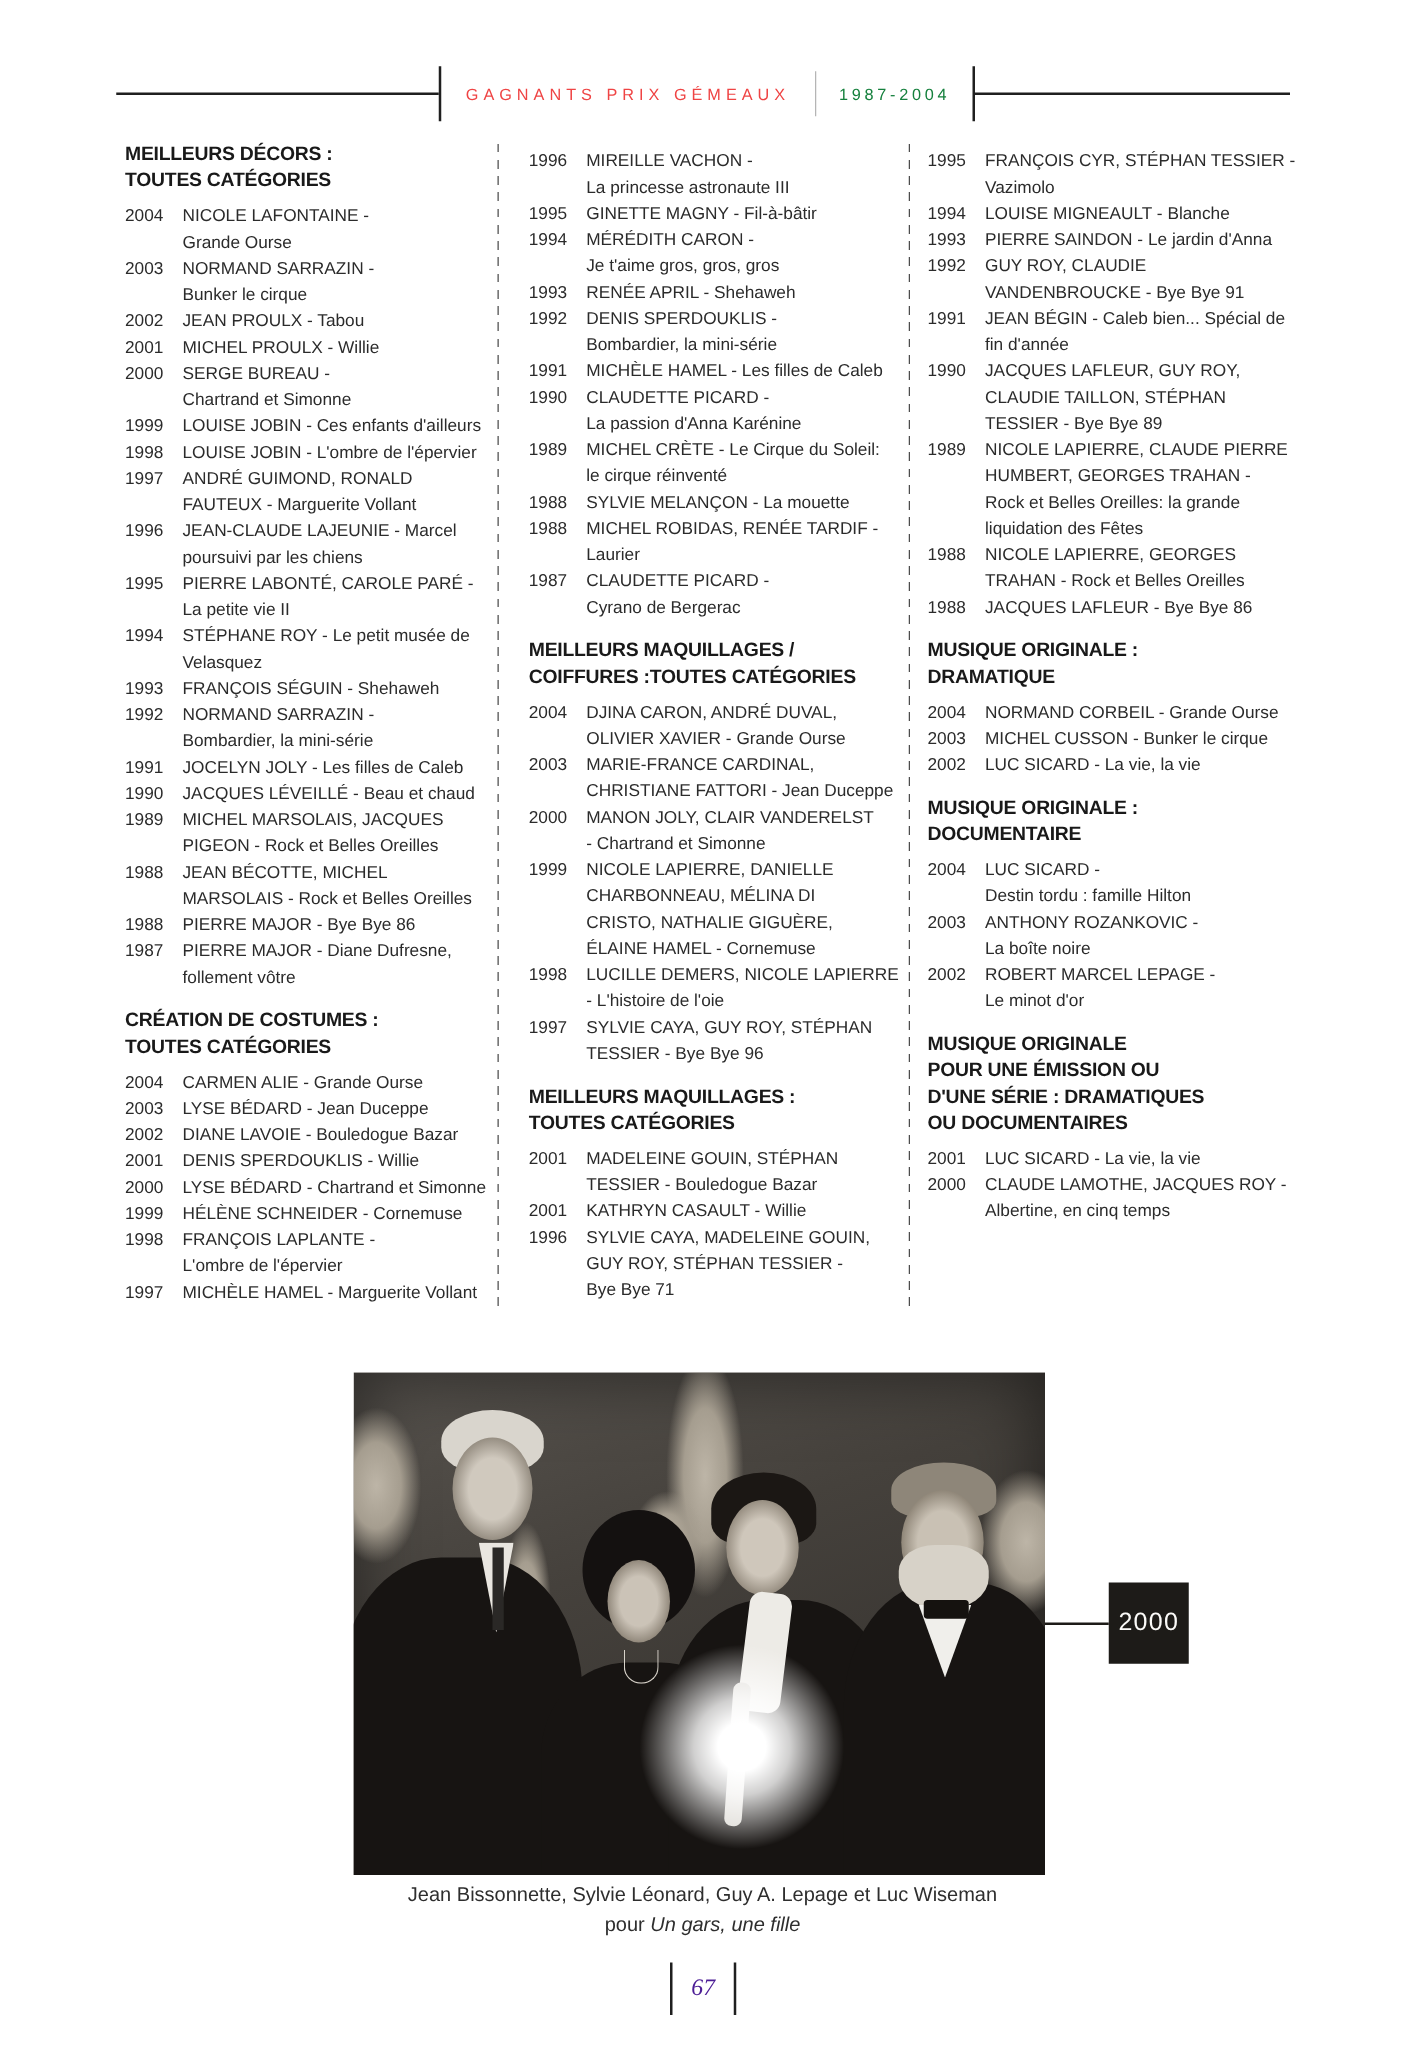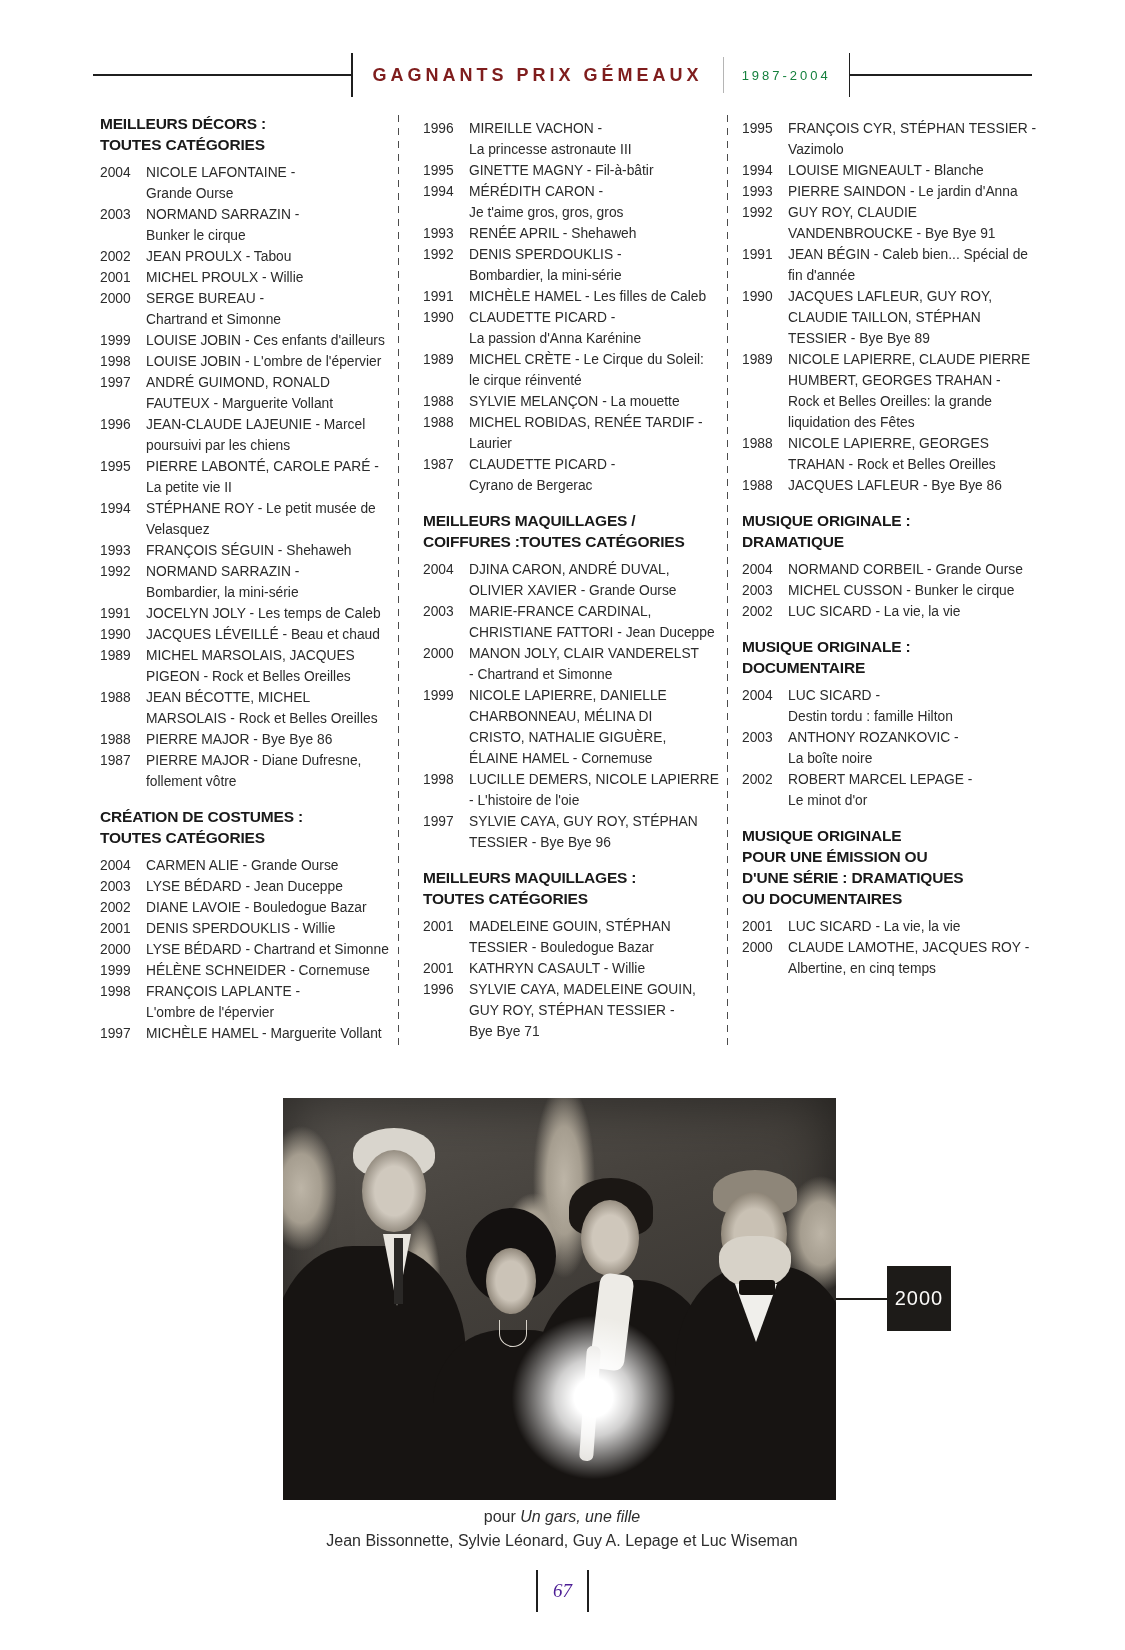--- a/index.html
+++ b/index.html
@@ -10,21 +10,21 @@
   }
   
   .header{
     position:absolute;left:93px;right:93px;top:52px;height:46px;
     display:flex;align-items:center;
   }
   .h-rule{height:1.4px;background:#1f1f1f;}
   .h-rule.left{width:258px;flex:none;}
   .h-rule.right{flex:1;}
   .h-tick{width:1.6px;height:44px;background:#1f1f1f;flex:none;}
-  .h-title{font-size:18px;font-weight:700;letter-spacing:4px;color:#7f1d1d;margin:0 20px;white-space:nowrap;}
+  .h-title{font-size:13px;font-weight:400;letter-spacing:4px;color:#ef4444;margin:0 20px;white-space:nowrap;}
   .h-div{width:1px;height:36px;background:#b5b5b5;flex:none;}
   .h-years{font-size:13px;font-weight:500;letter-spacing:3px;color:#15803d;margin:0 18px;white-space:nowrap;}
   
   .col{position:absolute;top:113px;}
   #col-0{left:100px;width:288px;}
   #col-1{left:423px;width:279px;top:118px;}
   #col-2{left:742px;width:284px;top:118px;}
   .col-sep{
     position:absolute;top:115px;height:930px;width:1.4px;
     background:repeating-linear-gradient(to bottom,#4c4c4c 0 7px,transparent 7px 13px);
@@ -145,21 +145,21 @@
         <span class="year">1993</span>
         <span class="etext">FRANÇOIS SÉGUIN - Shehaweh</span>
       </div>
       <div class="entry">
         <span class="year">1992</span>
         <span class="etext">NORMAND SARRAZIN -
 Bombardier, la mini-série</span>
       </div>
       <div class="entry">
         <span class="year">1991</span>
-        <span class="etext">JOCELYN JOLY - Les temps de Caleb</span>
+        <span class="etext">JOCELYN JOLY - Les filles de Caleb</span>
       </div>
       <div class="entry">
         <span class="year">1990</span>
         <span class="etext">JACQUES LÉVEILLÉ - Beau et chaud</span>
       </div>
       <div class="entry">
         <span class="year">1989</span>
         <span class="etext">MICHEL MARSOLAIS, JACQUES
 PIGEON - Rock et Belles Oreilles</span>
       </div>
@@ -472,23 +472,23 @@
   <div style="left:456px;top:182px;width:36px;height:15px;background:#15120f;border-radius:3px;"></div>
 
   <div style="left:300px;top:248px;width:14px;height:115px;background:#d9d6d0;border-radius:6px;transform:rotate(4deg);"></div>
   <div class="glow" style="left:228px;top:212px;width:165px;height:175px;"></div>
 </div>
 
 <div class="connector"></div>
 <div class="badge">2000</div>
 
 <div class="caption">
+  <div>Jean Bissonnette, Sylvie Léonard, Guy A. Lepage et Luc Wiseman</div>
   <div>
     <span>pour </span><span class="it">Un gars, une fille</span>
   </div>
-  <div>Jean Bissonnette, Sylvie Léonard, Guy A. Lepage et Luc Wiseman</div>
 </div>
 
 <div class="footer">
   <span class="f-bar"></span>
   <span class="f-num">67</span>
   <span class="f-bar"></span>
 </div>
 
 </body></html>

